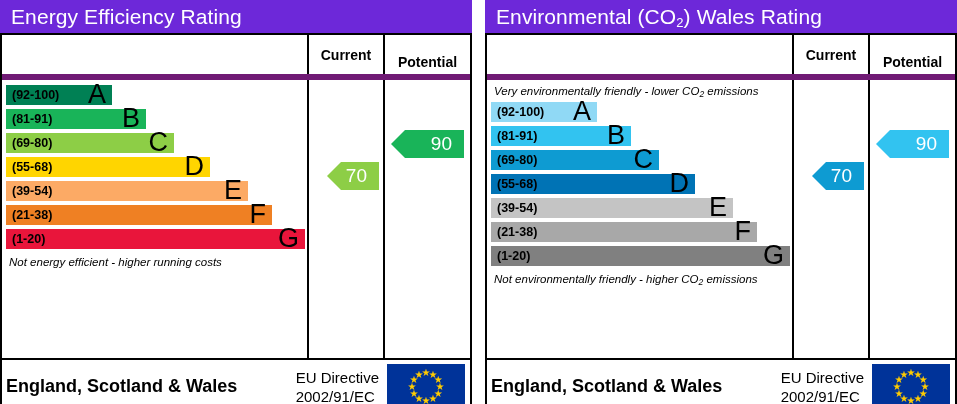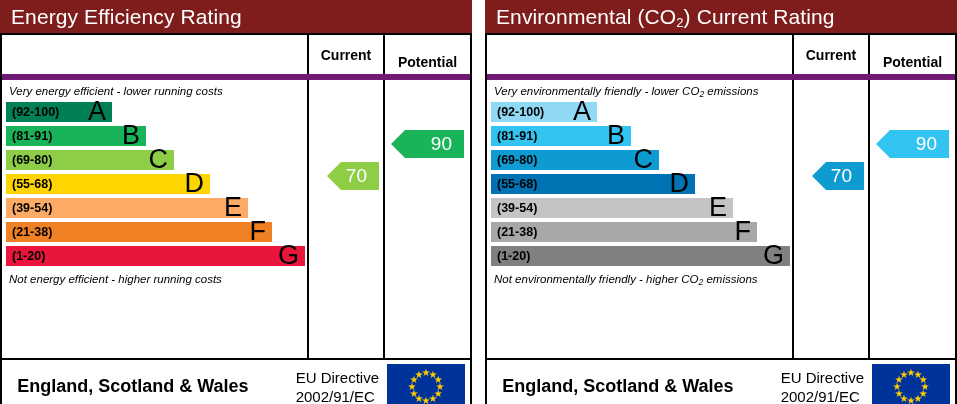--- a/index.html
+++ b/index.html
@@ -20,21 +20,21 @@
     top: 0;
     width: 472px;
     height: 404px;
   }
   .chart.left  { left: 0px; }
   .chart.right { left: 485px; }
 
   
   .title-bar {
     height: 33px;
-    background: #7f1d1d;
+    background: #6d28d9;
     color: #ffffff;
     font-size: 21px;
     line-height: 33px;
     padding-left: 11px;
     white-space: nowrap;
     letter-spacing: 0.1px;
   }
   .title-bar sub {
     font-size: 13px;
     vertical-align: baseline;
@@ -157,21 +157,21 @@
     display: flex;
     align-items: center;
     height: 53px;
     background: #ffffff;
   }
   .footer .region {
     flex: 1 1 auto;
     font-size: 18px;
     font-weight: bold;
     color: #000000;
-    text-align: right;
+    text-align: left;
     white-space: nowrap;
     padding-left: 4px;
   }
   .footer .directive {
     flex: 0 0 auto;
     font-size: 15px;
     color: #000000;
     line-height: 19px;
     text-align: left;
     padding-right: 8px;
@@ -206,23 +206,20 @@
       <span>Energy Efficiency Rating</span>
     </div>
     <div class="table">
       <div class="col-head">
         <div class="ch-blank"></div>
         <div class="ch-cur">Current</div>
         <div class="ch-pot">Potential</div>
       </div>
       <div class="body-row">
         <div class="bands-col">
-          <div class="caption top">
-            <span>Very energy efficient - lower running costs</span>
-          </div>
           <div class="bands" id="bands-0">
               <div class="band" style="width: 106px; background: rgb(0, 128, 84);">
                 <span class="range">(92-100)</span>
                 <span class="letter">A</span>
               </div>
               <div class="band" style="width: 140px; background: rgb(25, 180, 89);">
                 <span class="range">(81-91)</span>
                 <span class="letter">B</span>
               </div>
               <div class="band" style="width: 168px; background: rgb(141, 206, 70);">
@@ -276,21 +273,21 @@
             <span class="star" style="left: 20.5px; top: 18px;">★</span>
             <span class="star" style="left: 22.3756px; top: 11px;">★</span>
             <span class="star" style="left: 27.5px; top: 5.87564px;">★</span>
           </div>
       </div>
     </div>
   </div>
 
   <div class="chart right">
     <div class="title-bar">
-      <span>Environmental (CO</span><sub>2</sub><span>) Current Rating</span>
+      <span>Environmental (CO</span><sub>2</sub><span>) Wales Rating</span>
     </div>
     <div class="table">
       <div class="col-head">
         <div class="ch-blank"></div>
         <div class="ch-cur">Current</div>
         <div class="ch-pot">Potential</div>
       </div>
       <div class="body-row">
         <div class="bands-col">
           <div class="caption top">

